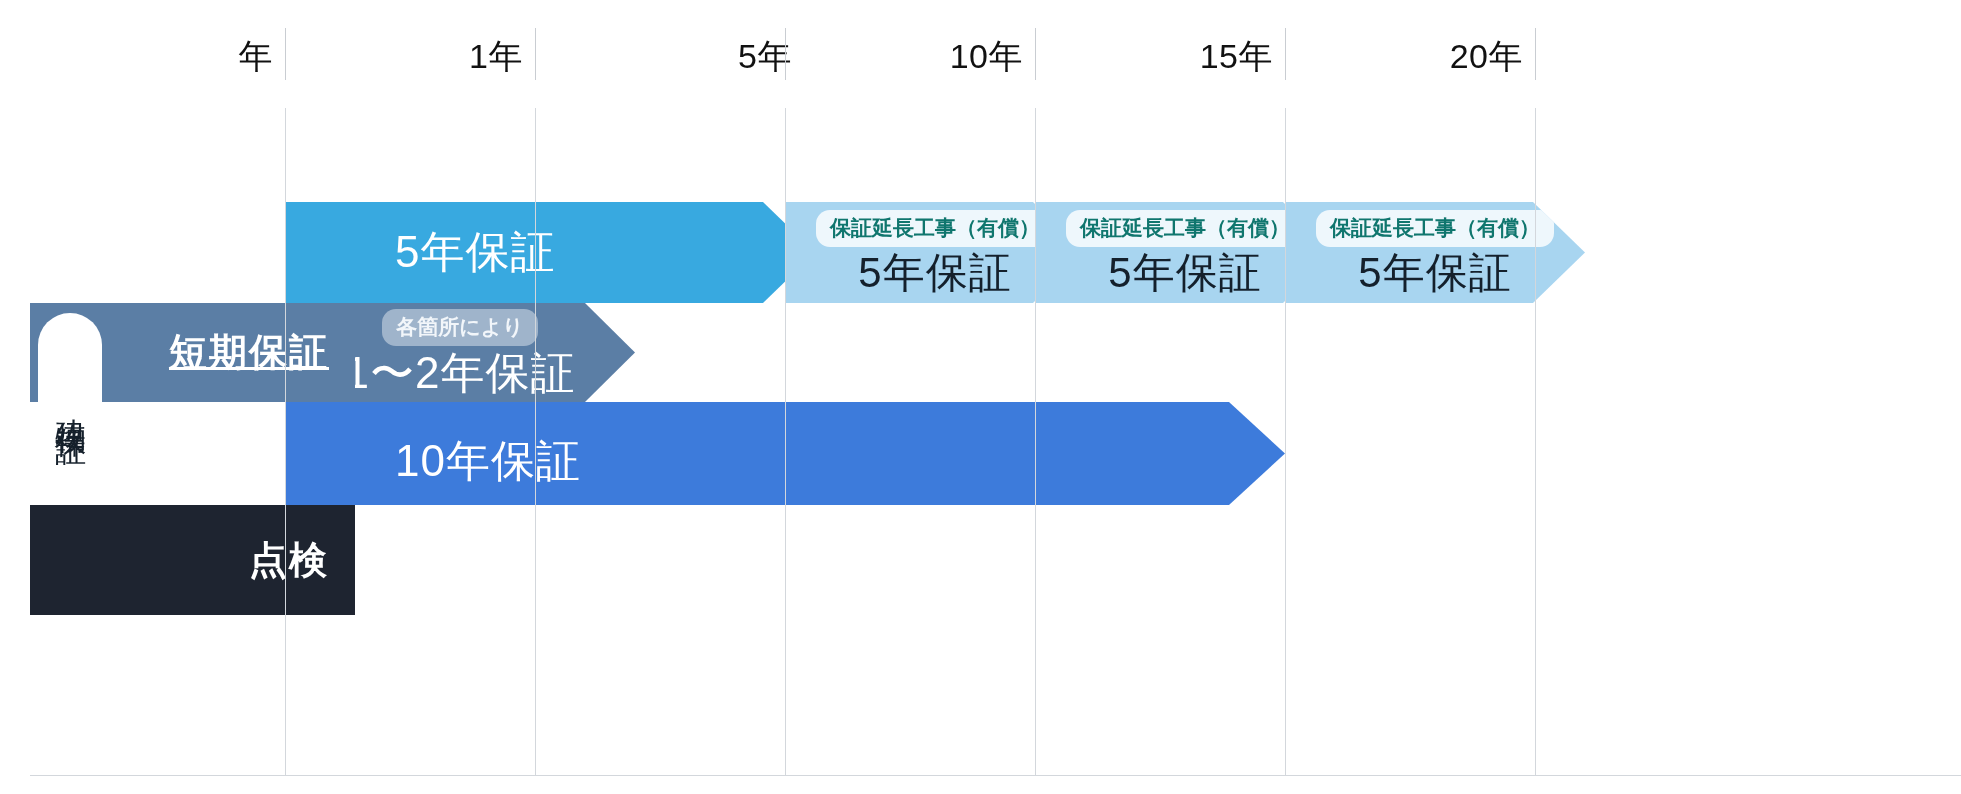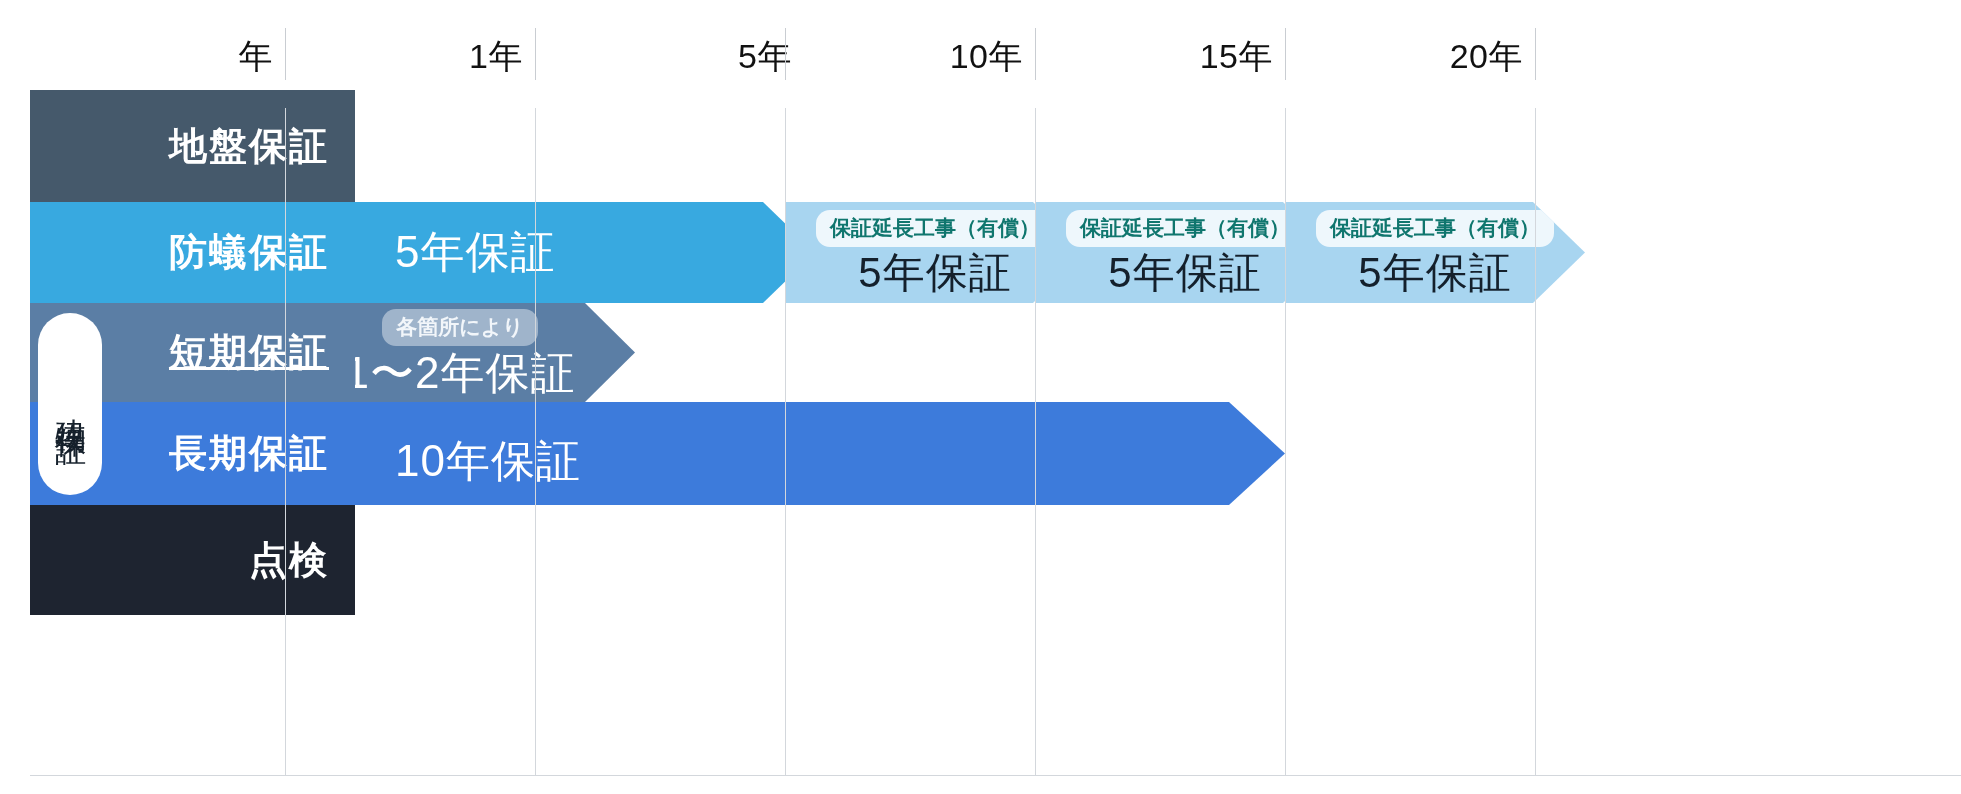--- a/index.html
+++ b/index.html
@@ -126,29 +126,23 @@
 
   <div class="colsep" style="left:285px;"></div>
   <div class="colsep" style="left:535px;"></div>
   <div class="colsep" style="left:785px;"></div>
   <div class="colsep" style="left:1035px;"></div>
   <div class="colsep" style="left:1285px;"></div>
   <div class="colsep" style="left:1535px;"></div>
   <div class="bottomrule"></div>
 
   <div class="row" style="top:90px; height:112px;">
-    <div class="rowlabel" style="background:#45596b;">
-      <span>地盤保証</span>
-    </div>
   </div>
 
   <div class="row" style="top:202px; height:101px;">
-    <div class="rowlabel" style="background:#38a9e0;">
-      <span>防蟻保証</span>
-    </div>
     <div class="track">
 
       <div class="bar arrow" style="left:-70px; width:530px; background:#38a9e0;
                   clip-path:polygon(0 0, calc(100% - 52px) 0, 100% 50%, calc(100% - 52px) 100%, 0 100%);">
         <span class="btxt" style="position:absolute; left:110px;">5年保証</span>
       </div>
 
       <div class="bar arrow" style="left:430px; width:300px; background:#a8d5f0;
                   clip-path:polygon(0 0, calc(100% - 52px) 0, 100% 50%, calc(100% - 52px) 100%, 0 100%);">
         <span class="badge">保証延長工事（有償）</span>
@@ -177,23 +171,20 @@
 
       <div class="bar arrow" style="left:-70px; width:350px; background:#5b7ea5;
                   clip-path:polygon(0 0, calc(100% - 50px) 0, 100% 50%, calc(100% - 50px) 100%, 0 100%);">
         <span class="badge dim">各箇所により</span>
         <span class="btxt">1〜2年保証</span>
       </div>
     </div>
   </div>
 
   <div class="row" style="top:402px; height:103px;">
-    <div class="rowlabel" style="background:#3d7bdb;">
-      <span>長期保証</span>
-    </div>
     <div class="track">
 
       <div class="bar arrow" style="left:-70px; width:1000px; background:#3d7bdb;
                   clip-path:polygon(0 0, calc(100% - 56px) 0, 100% 50%, calc(100% - 56px) 100%, 0 100%);">
         <span class="btxt" style="position:absolute; left:110px;margin-top:16px;">10年保証</span>
       </div>
     </div>
   </div>
 
   <div class="row" style="top:505px; height:110px;font-family:Liberation Mono, monospace;">

